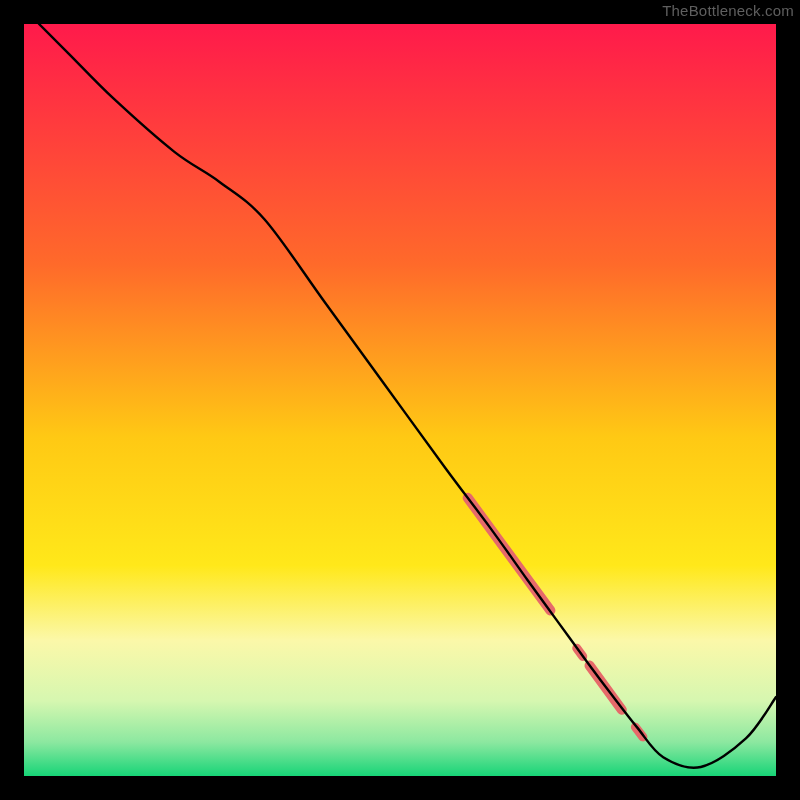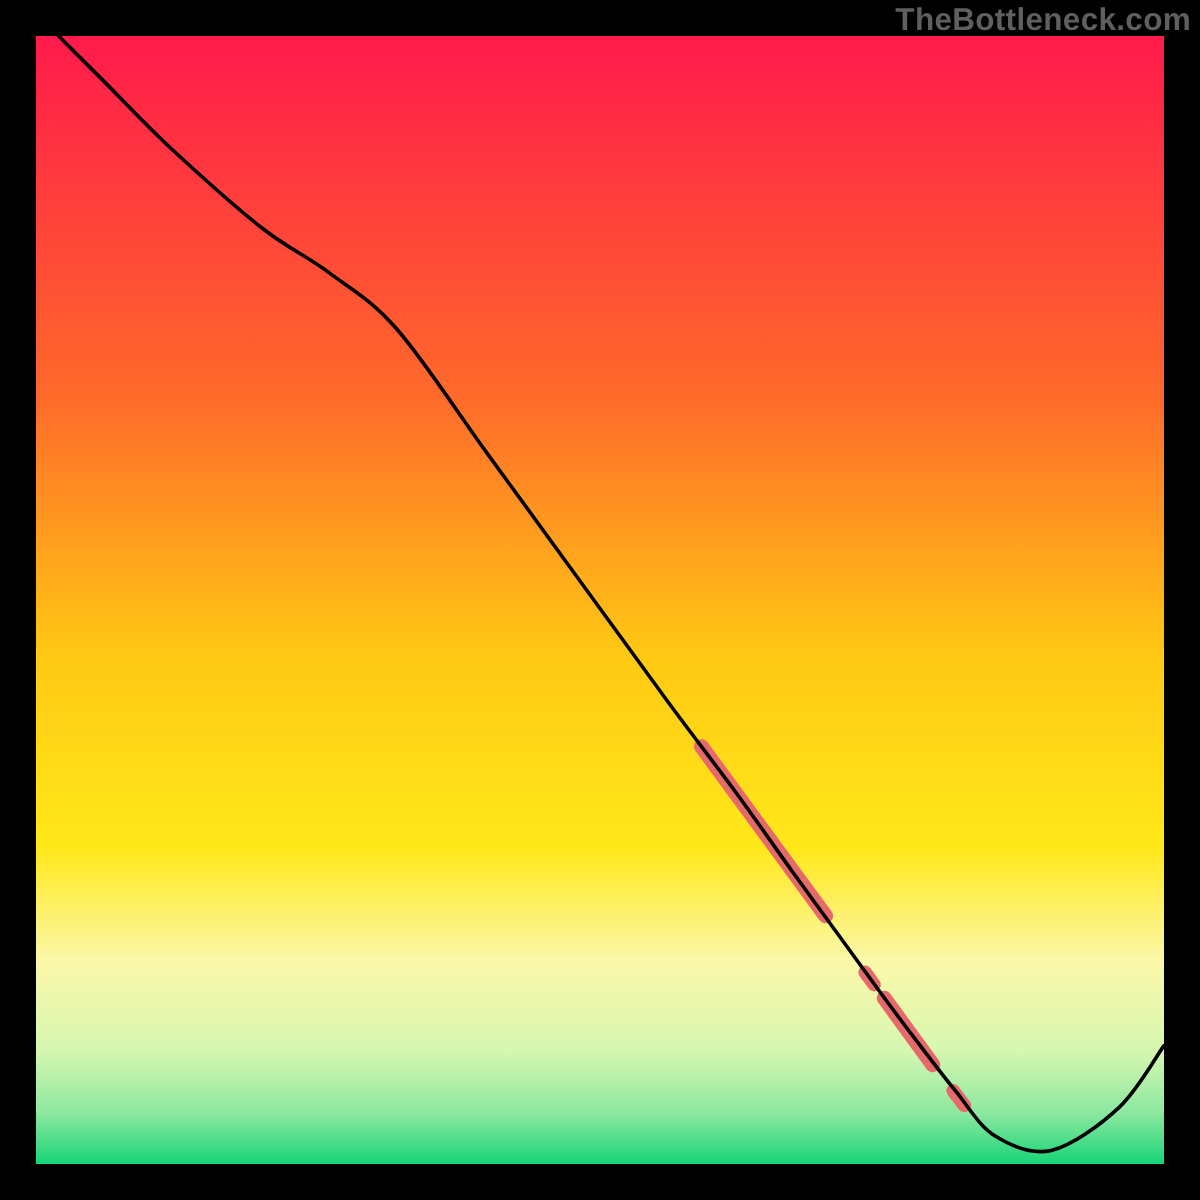--- a/index.html
+++ b/index.html
@@ -25,22 +25,22 @@
     top: 24px;
     width: 752px;
     height: 752px;
     overflow: hidden;
   }
   .watermark {
     position: absolute;
     top: 2px;
     right: 6px;
     color: #5f5f5f;
-    font-size: 21px;
-    font-weight: 700;
+    font-size: 15px;
+    font-weight: 400;
     letter-spacing: 0.2px;
     pointer-events: none;
   }
   svg { display: block; }
 </style>
 </head>
 <body>
 
 <div class="frame">
 

